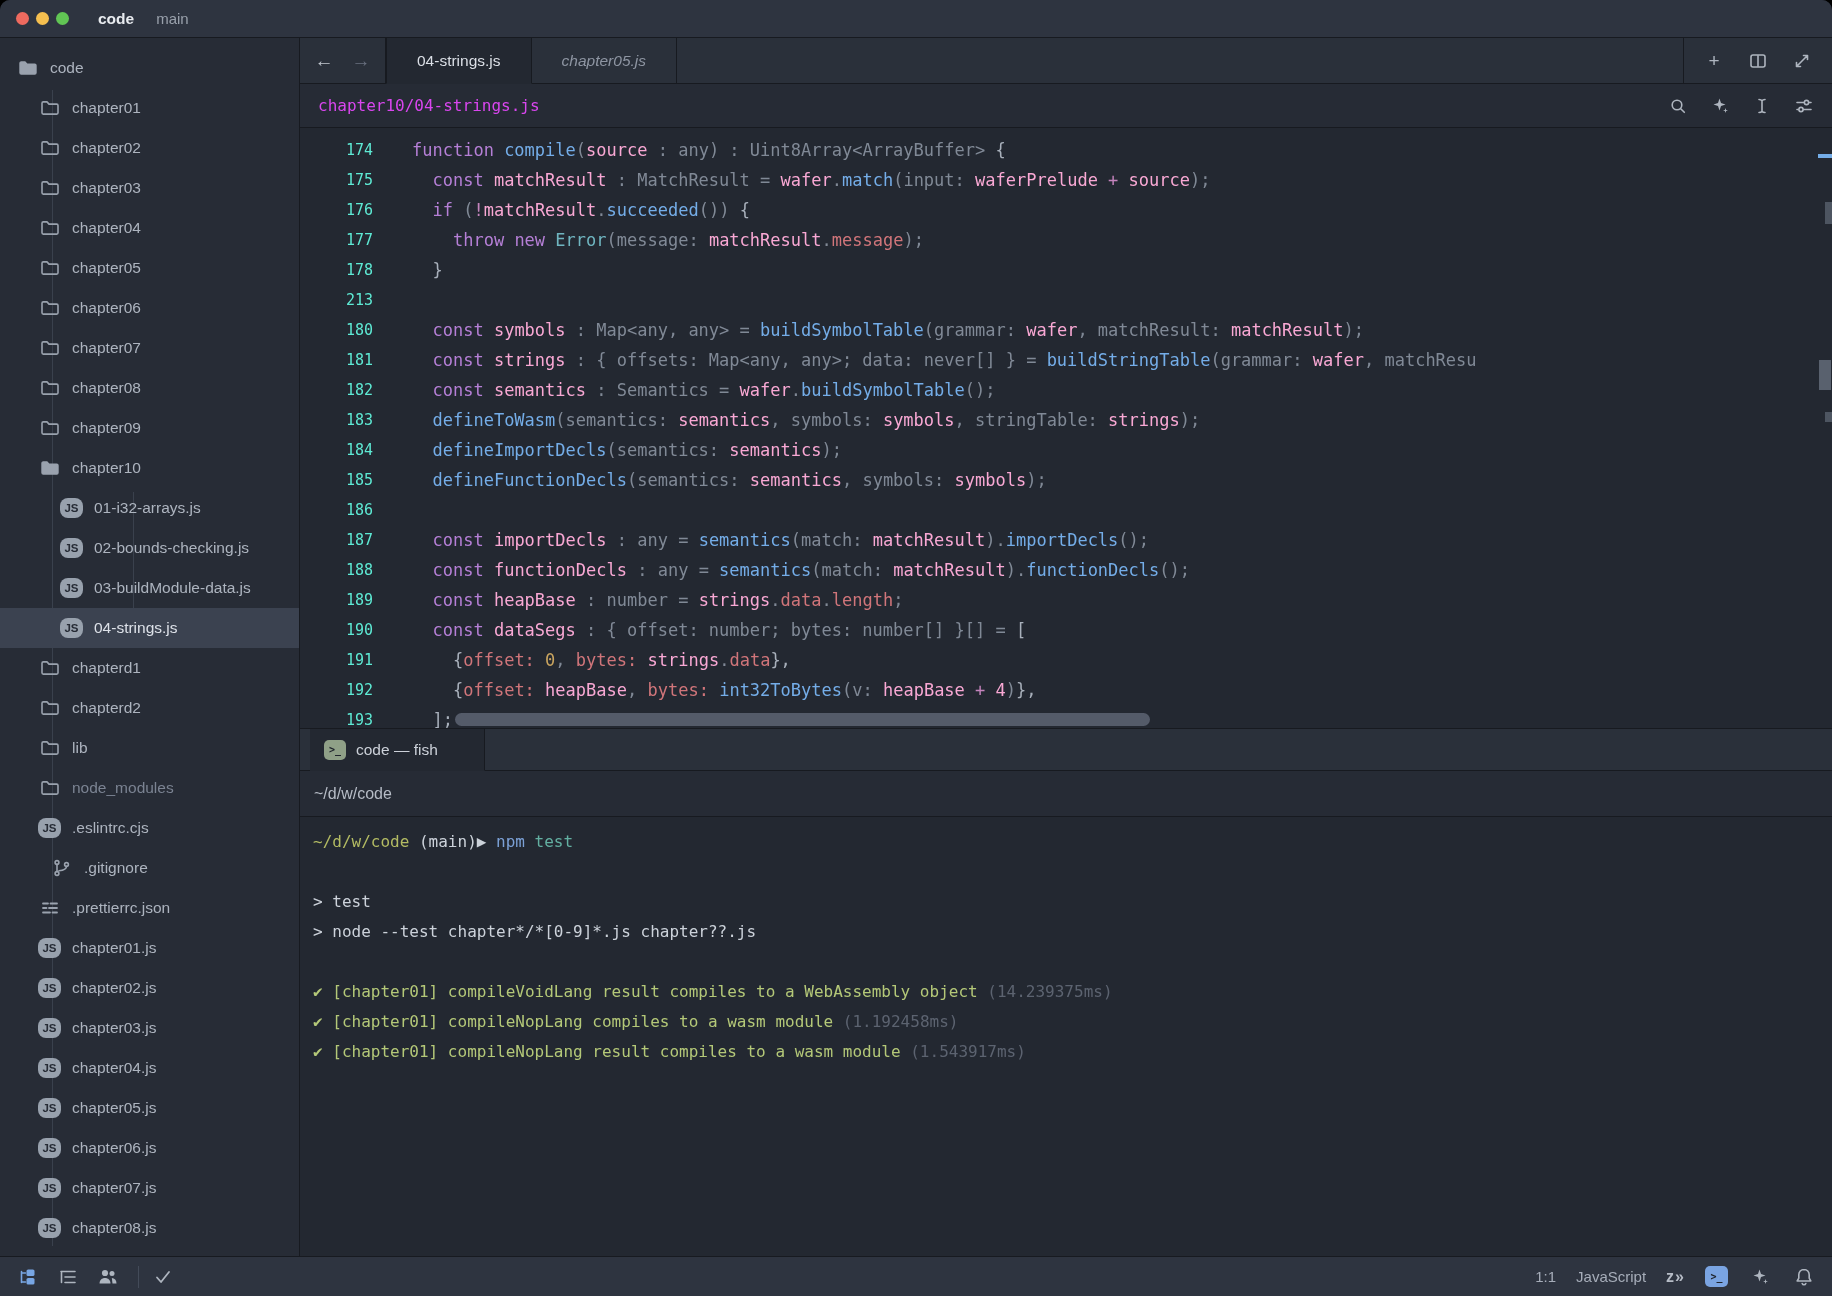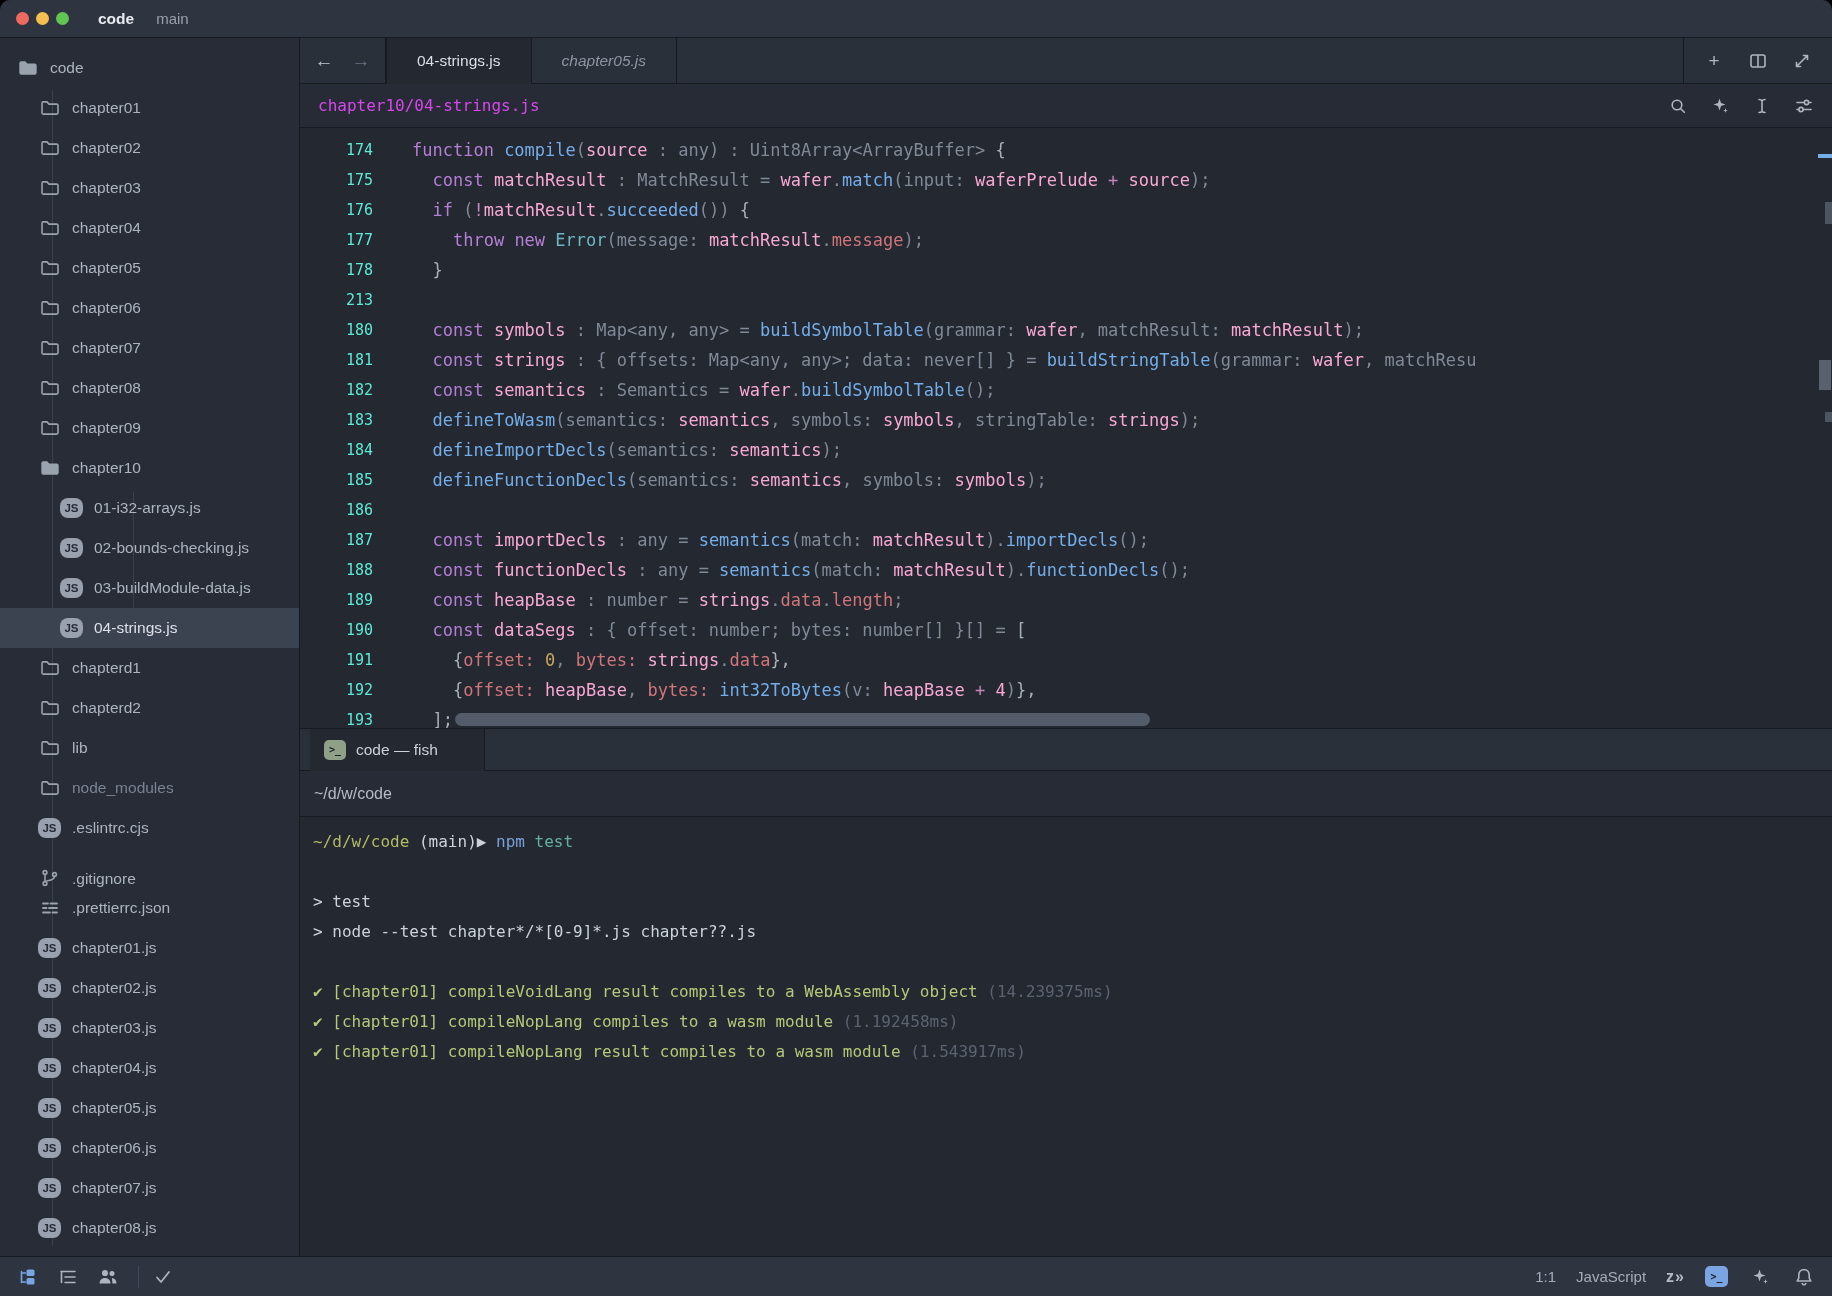--- a/index.html
+++ b/index.html
@@ -267,21 +267,21 @@
               </svg>
             </span>
             <span class="slabel">node_modules</span>
           </div>
           <div class="srow" style="padding-left: 38px;">
             <span class="sicon">
               <span class="jsbadge">JS</span>
             </span>
             <span class="slabel">.eslintrc.cjs</span>
           </div>
-          <div class="srow" style="padding-left: 38px; align-items: flex-end;">
+          <div class="srow" style="padding-left: 50px;">
             <span class="sicon">
               <svg width="20" height="20" viewBox="0 0 20 20">
                 <circle cx="5" cy="4.5" r="1.9" stroke="#9aa2ae" stroke-width="1.6" fill="none" stroke-linecap="round" stroke-linejoin="round"></circle>
                 <circle cx="5" cy="15.5" r="1.9" stroke="#9aa2ae" stroke-width="1.6" fill="none" stroke-linecap="round" stroke-linejoin="round"></circle>
                 <circle cx="14.5" cy="6.5" r="1.9" stroke="#9aa2ae" stroke-width="1.6" fill="none" stroke-linecap="round" stroke-linejoin="round"></circle>
                 <path d="M5 6.4v7.2 M14.5 8.4c0 3.2-4.5 4-7.5 4.4" stroke="#9aa2ae" stroke-width="1.6" fill="none" stroke-linecap="round" stroke-linejoin="round"></path>
               </svg>
             </span>
             <span class="slabel">.gitignore</span>
           </div>

